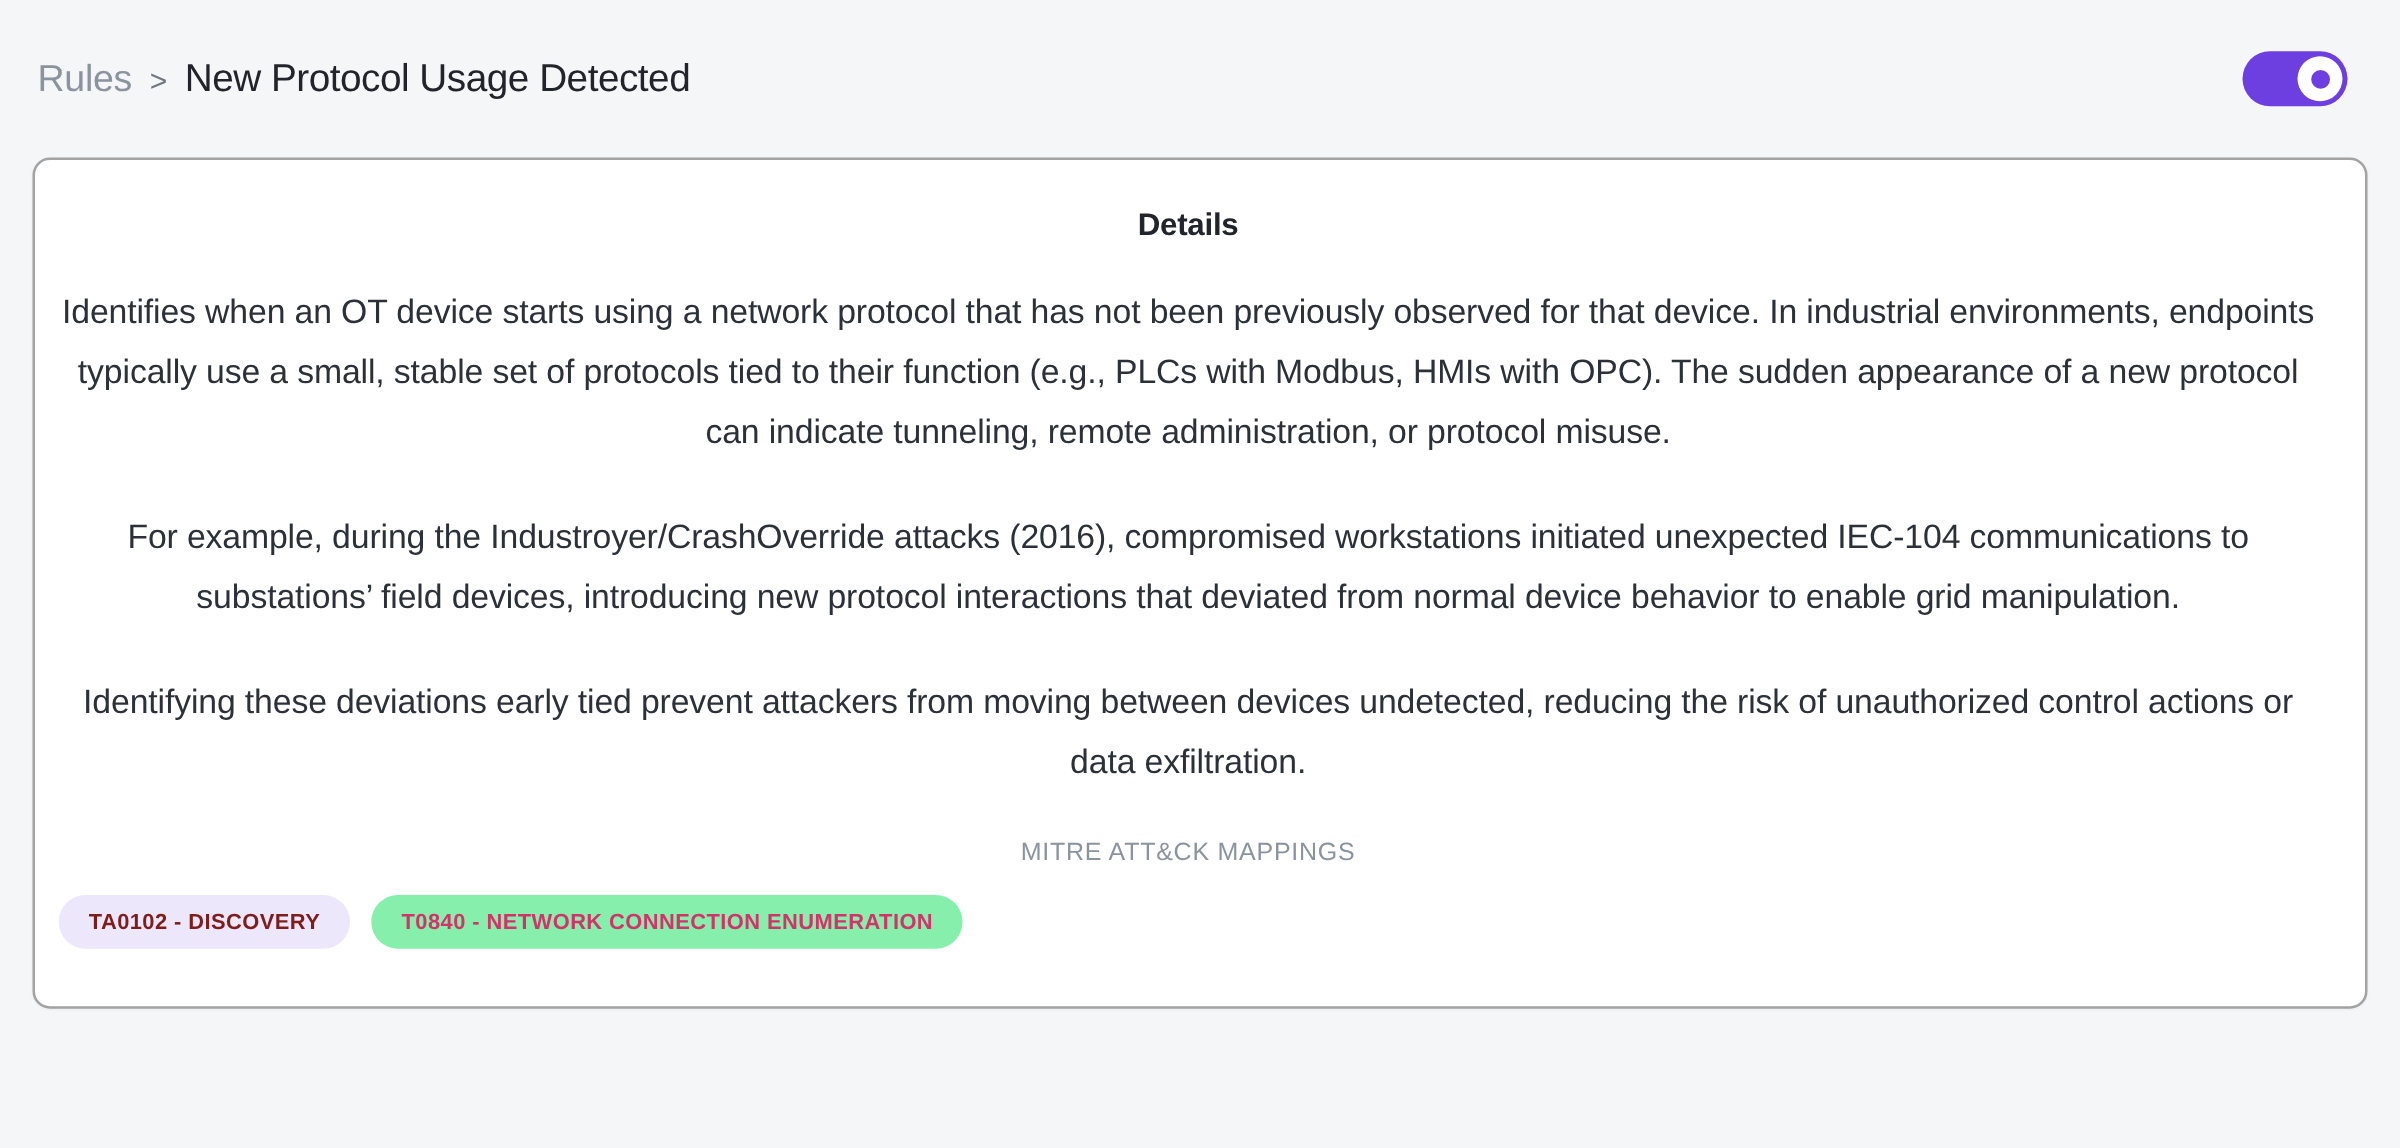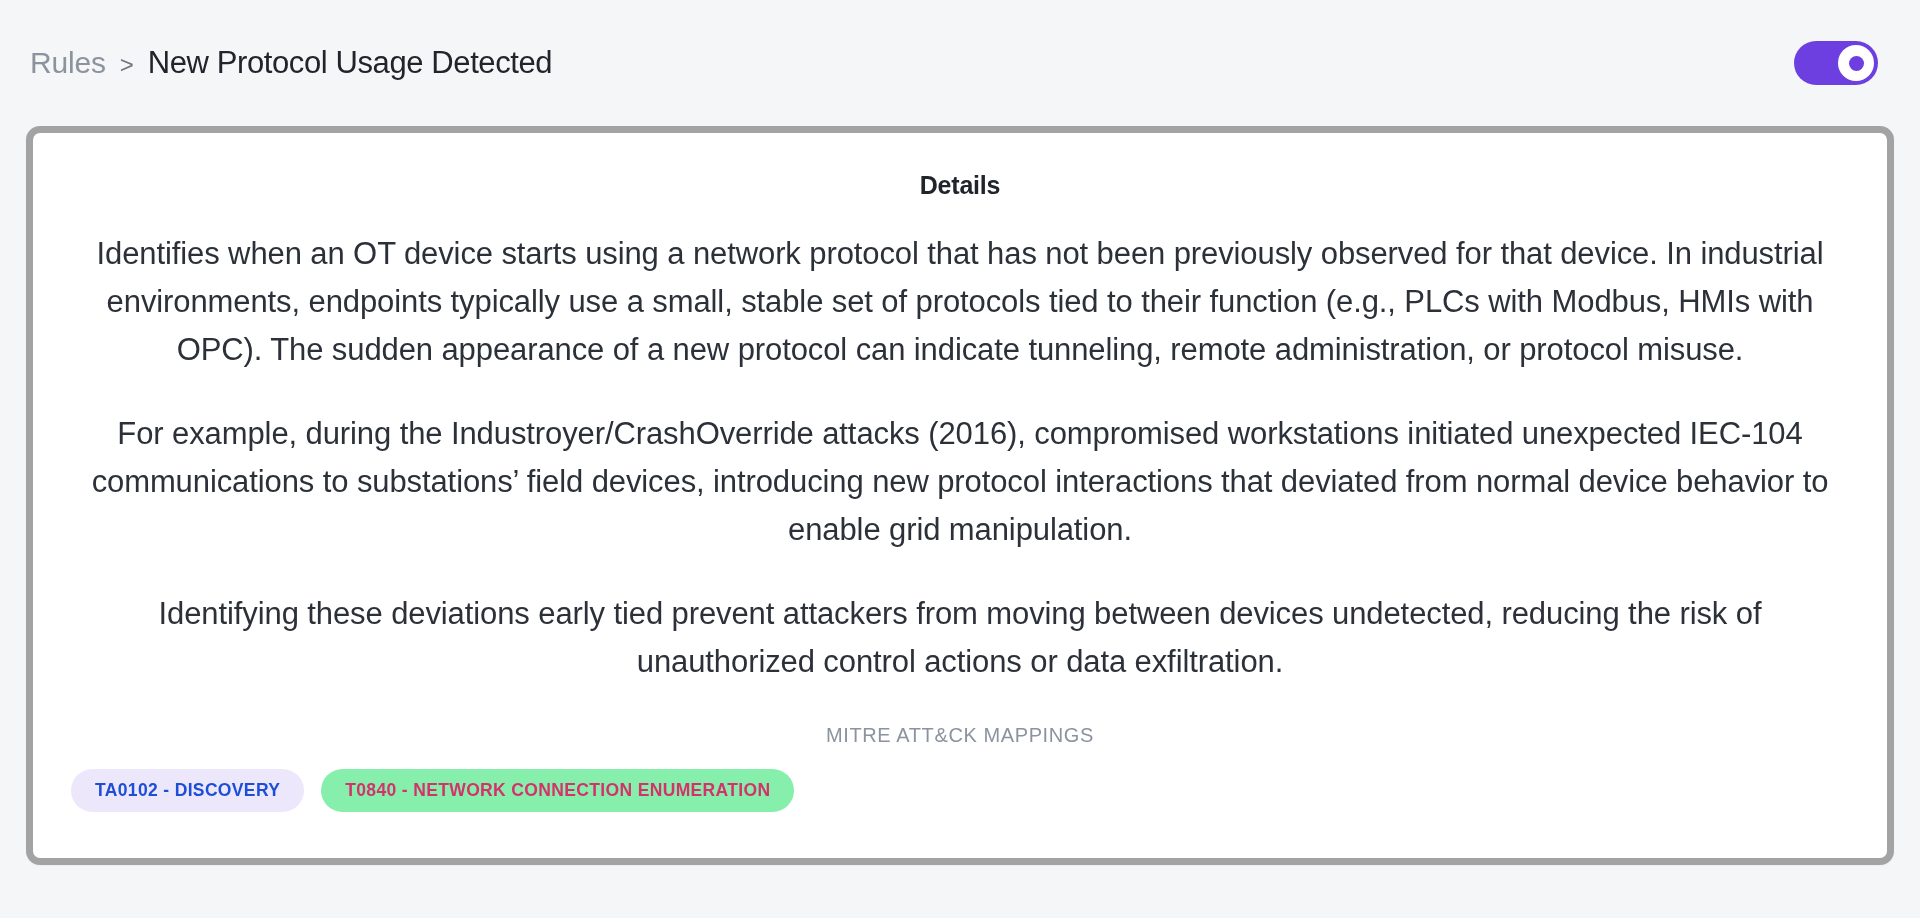--- a/index.html
+++ b/index.html
@@ -89,36 +89,36 @@
     content: "";
     width: 15px;
     height: 15px;
     border-radius: 50%;
     background: #6d3fe0;
   }
 
   
   .card {
     background: #ffffff;
-    border: 7px solid #a3a3a3;
+    border: 2px solid #a3a3a3;
     border-radius: 14px;
-    padding: 38px 38px 46px 38px;
+    padding: 38px 38px 46px 19px;
     box-shadow: 0 1px 2px rgba(16, 24, 40, 0.04);
   }
 
   .card-title {
     font-size: 25px;
     font-weight: 700;
     color: #21252b;
     letter-spacing: -0.2px;
     margin-bottom: 30px;
   }
 
   .para {
-    font-size: 31px;
+    font-size: 27px;
     line-height: 48px;
     color: #2c3139;
     letter-spacing: -0.1px;
     margin-bottom: 36px;
   }
 
   .para:last-of-type { margin-bottom: 0; }
 
   .mappings-label {
     margin-top: 38px;
@@ -140,21 +140,21 @@
     padding: 11px 24px;
     font-size: 17.5px;
     font-weight: 700;
     letter-spacing: 0.35px;
     white-space: nowrap;
     cursor: pointer;
   }
 
   .tag.tactic {
     background: #ece7fb;
-    color: #1d4ed8;
+    color: #7f1d1d;
   }
 
   .tag.technique {
     background: #86efac;
     color: #d4326b;
   }
 </style>
 </head>
 <body>
 

